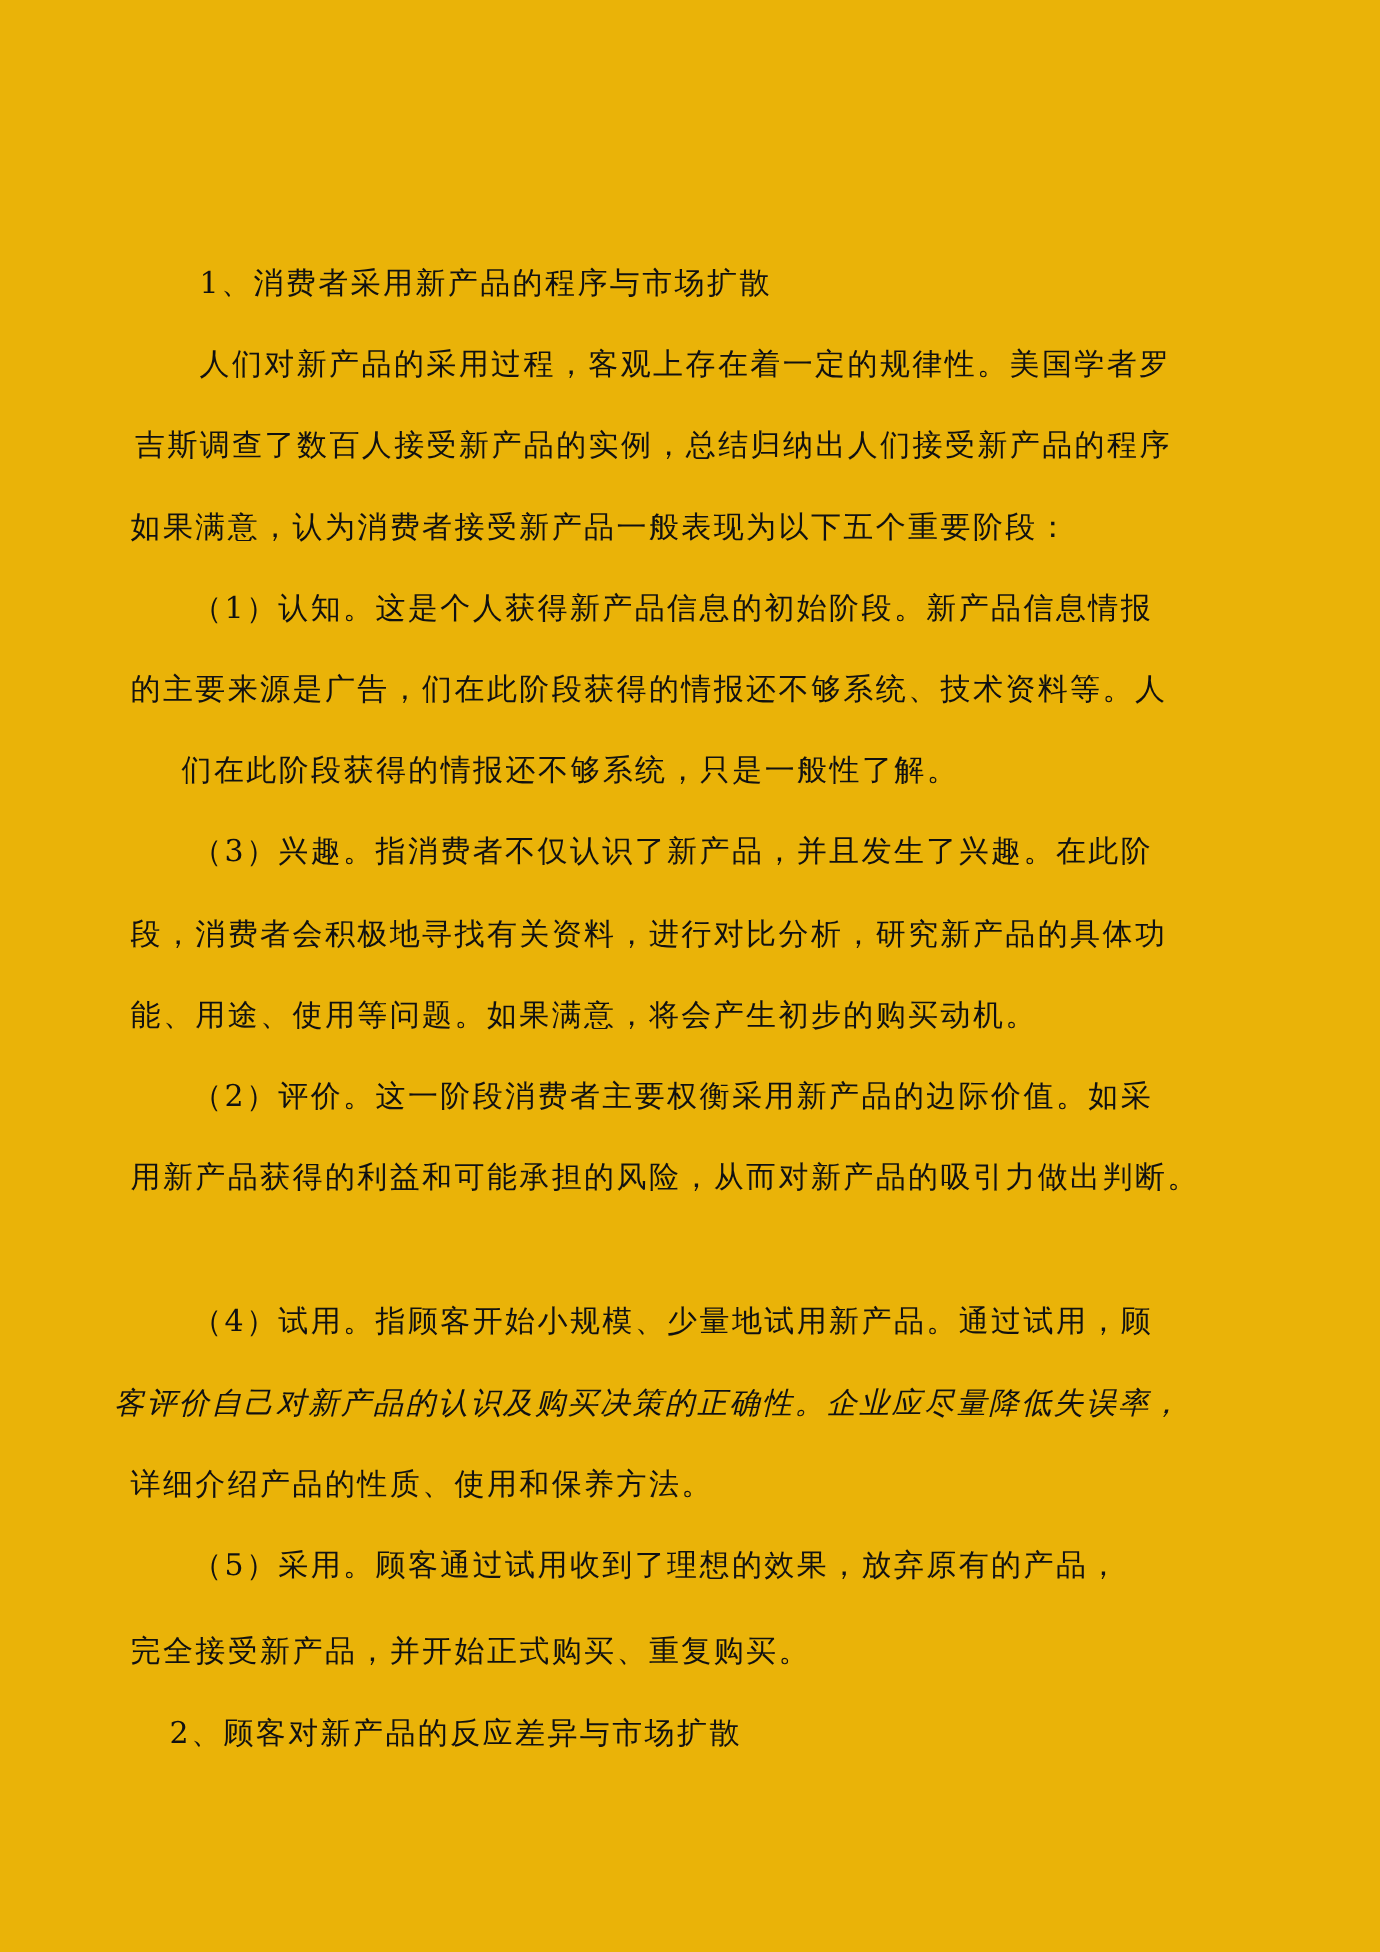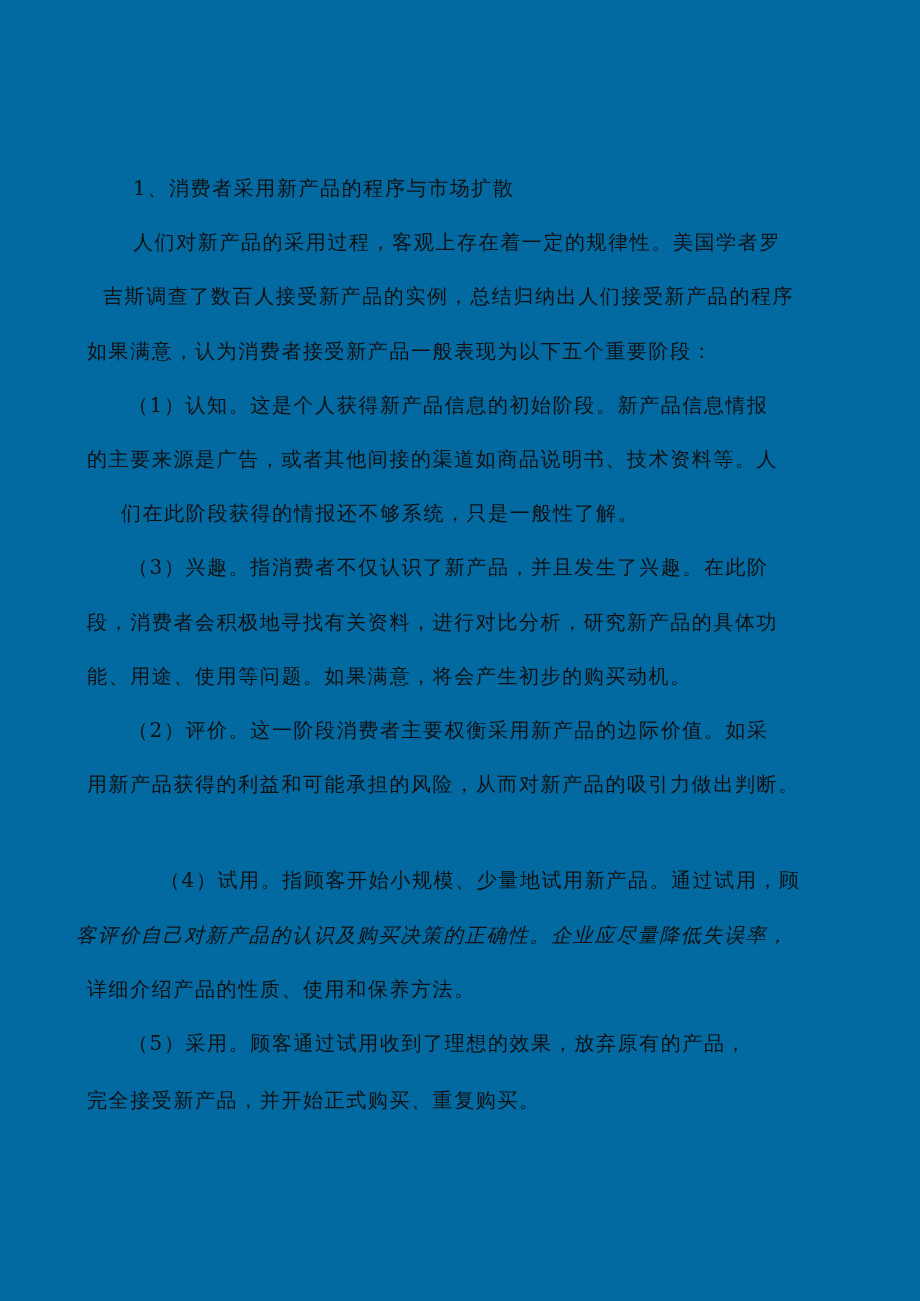--- a/index.html
+++ b/index.html
@@ -14,65 +14,66 @@
       overflow: hidden;
       font-family: "DejaVu Serif", "Liberation Serif", serif;
       color: #111111;
     }
     .page {
       position: absolute;
       left: 0;
       top: 0;
       width: 920px;
       height: 1301px;
-      background: #0369a1;
+      background: #eab308;
     }
     .line {
       position: absolute;
       white-space: nowrap;
       font-size: 20px;
       line-height: 26px;
       letter-spacing: 1.6px;
     }
   </style>
 </head>
 <body>
 
 <div class="page">
 
   <div class="line" style="left:133px; top:175px;">1、消费者采用新产品的程序与市场扩散</div>
 
   <div>
     <div class="line" style="left:133px; top:229px;text-align:right;">人们对新产品的采用过程，客观上存在着一定的规律性。美国学者罗</div>
-    <div class="line" style="left:103px; top:283px;">吉斯调查了数百人接受新产品的实例，总结归纳出人们接受新产品的程序</div>
+    <div class="line" style="left:90px; top:283px;">吉斯调查了数百人接受新产品的实例，总结归纳出人们接受新产品的程序</div>
     <div class="line" style="left:87px; top:338px;">如果满意，认为消费者接受新产品一般表现为以下五个重要阶段：</div>
   </div>
 
   <div>
     <div class="line" style="left:128px; top:392px;">（1）认知。这是个人获得新产品信息的初始阶段。新产品信息情报</div>
-    <div class="line" style="left:87px; top:446px;">的主要来源是广告，或者其他间接的渠道如商品说明书、技术资料等。人</div>
+    <div class="line" style="left:87px; top:446px;">的主要来源是广告，们在此阶段获得的情报还不够系统、技术资料等。人</div>
     <div class="line" style="left:87px; top:500px;margin-left:34px;">们在此阶段获得的情报还不够系统，只是一般性了解。</div>
   </div>
 
   <div>
     <div class="line" style="left:128px; top:554px;">（3）兴趣。指消费者不仅认识了新产品，并且发生了兴趣。在此阶</div>
     <div class="line" style="left:87px; top:609px;">段，消费者会积极地寻找有关资料，进行对比分析，研究新产品的具体功</div>
     <div class="line" style="left:87px; top:663px;">能、用途、使用等问题。如果满意，将会产生初步的购买动机。</div>
   </div>
 
   <div>
     <div class="line" style="left:128px; top:717px;">（2）评价。这一阶段消费者主要权衡采用新产品的边际价值。如采</div>
     <div class="line" style="left:87px; top:771px;">用新产品获得的利益和可能承担的风险，从而对新产品的吸引力做出判断。</div>
   </div>
 
   <div>
-    <div class="line" style="left:128px; top:867px;margin-left:32px;">（4）试用。指顾客开始小规模、少量地试用新产品。通过试用，顾</div>
+    <div class="line" style="left:128px; top:867px;">（4）试用。指顾客开始小规模、少量地试用新产品。通过试用，顾</div>
     <div class="line" style="left:76px; top:922px;font-style:italic;">客评价自己对新产品的认识及购买决策的正确性。企业应尽量降低失误率，</div>
     <div class="line" style="left:87px; top:976px;">详细介绍产品的性质、使用和保养方法。</div>
   </div>
 
   <div>
     <div class="line" style="left:128px; top:1030px;">（5）采用。顾客通过试用收到了理想的效果，放弃原有的产品，</div>
     <div class="line" style="left:87px; top:1087px;">完全接受新产品，并开始正式购买、重复购买。</div>
   </div>
 
+  <div class="line" style="left:113px; top:1142px;">2、顾客对新产品的反应差异与市场扩散</div>
 
 </div>
 
 </body></html>

